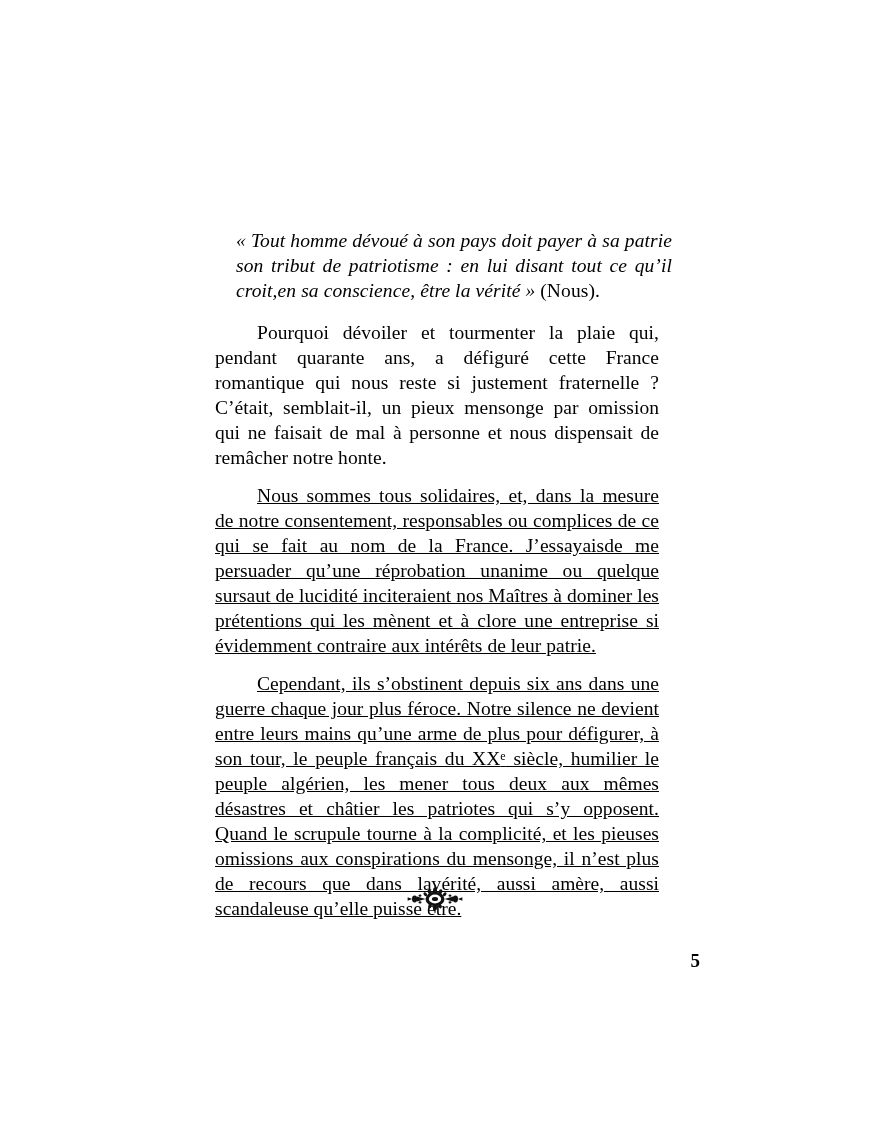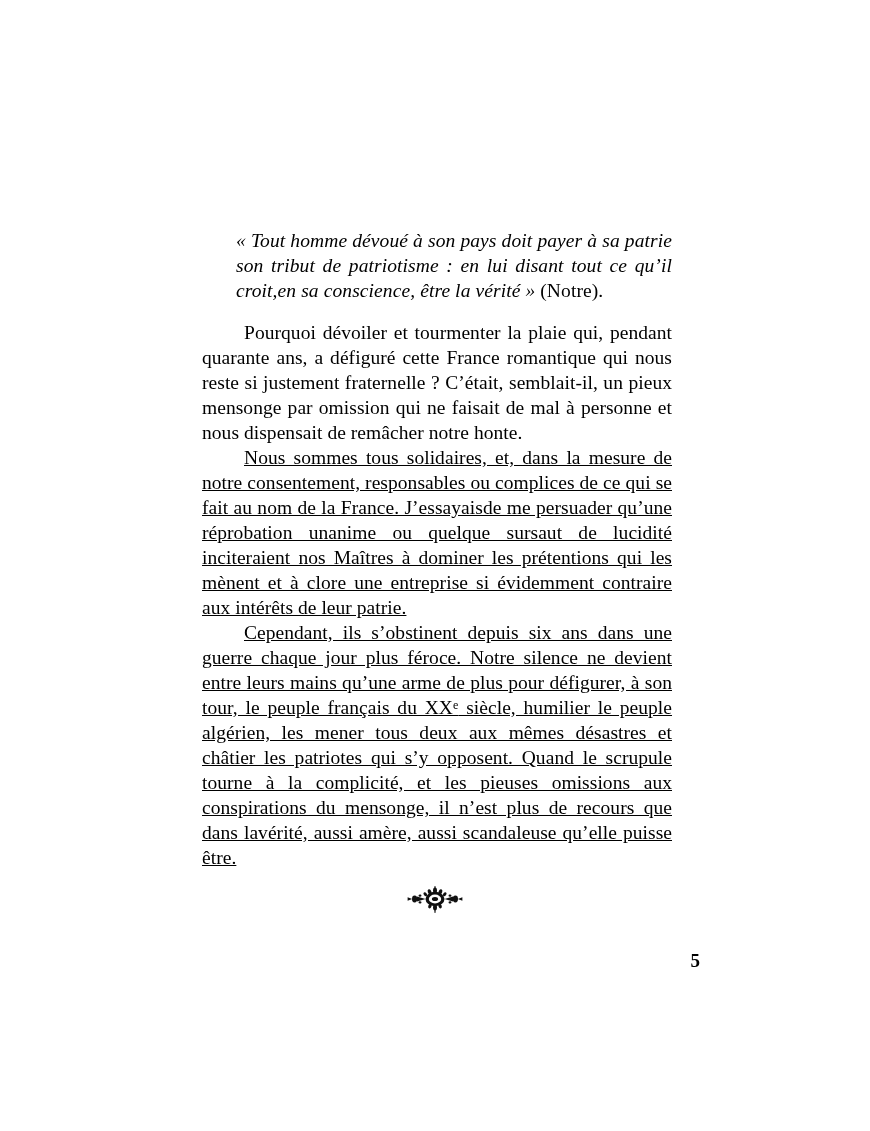--- a/index.html
+++ b/index.html
@@ -30,21 +30,21 @@
     font-size: 19.5px;
     line-height: 25px;
     text-align: justify;
     text-justify: inter-word;
     letter-spacing: 0.1px;
   }
   .epigraph .attrib {
     font-style: normal;
   }
   p.body-par {
-    margin: 0;
+    margin: 13px;
     font-size: 19.5px;
     line-height: 25px;
     text-align: justify;
     text-justify: inter-word;
     text-indent: 42px;
     hyphens: manual;
     letter-spacing: 0.05px;
   }
   p.body-par.first {
     margin-top: 17px;
@@ -82,21 +82,21 @@
     font-family: "Liberation Serif", "DejaVu Serif", serif;
   }
 </style>
 </head>
 <body>
 
 <div class="page">
 
   <div class="text-block">
 
-    <div class="epigraph"><span>« Tout homme dévoué à son pays doit payer à sa patrie son tribut de patriotisme : en lui disant tout ce qu’il croit,en sa conscience, être la vérité »</span><span class="attrib"> (Notre).</span></div>
+    <div class="epigraph"><span>« Tout homme dévoué à son pays doit payer à sa patrie son tribut de patriotisme : en lui disant tout ce qu’il croit,en sa conscience, être la vérité »</span><span class="attrib"> (Nous).</span></div>
 
     <p class="body-par first">Pourquoi dévoiler et tourmenter la plaie qui, pendant quarante ans, a défiguré cette France romantique qui nous reste si justement fraternelle ? C’était, semblait-il, un pieux mensonge par omission qui ne faisait de mal à personne et nous dispensait de remâcher notre honte.</p>
 
     <p class="body-par">Nous sommes tous solidaires, et, dans la mesure de notre consentement, responsables ou complices de ce qui se fait au nom de la France. J’essayaisde me persuader qu’une réprobation unanime ou quelque sursaut de lucidité inciteraient nos Maîtres à dominer les prétentions qui les mènent et à clore une entreprise si évidemment contraire aux intérêts de leur patrie.</p>
 
     <p class="body-par"><span>Cependant, ils s’obstinent depuis six ans dans une guerre chaque jour plus féroce. Notre silence ne devient entre leurs mains qu’une arme de plus pour défigurer, à son tour, le peuple français du XX</span><sup class="ord">e</sup><span> siècle, humilier le peuple algérien, les mener tous deux aux mêmes désastres et châtier les patriotes qui s’y opposent. Quand le scrupule tourne à la complicité, et les pieuses omissions aux conspirations du mensonge, il n’est plus de recours que dans lavérité, aussi amère, aussi scandaleuse qu’elle puisse être.</span></p>
 
   </div>
 
   <div class="ornament">

